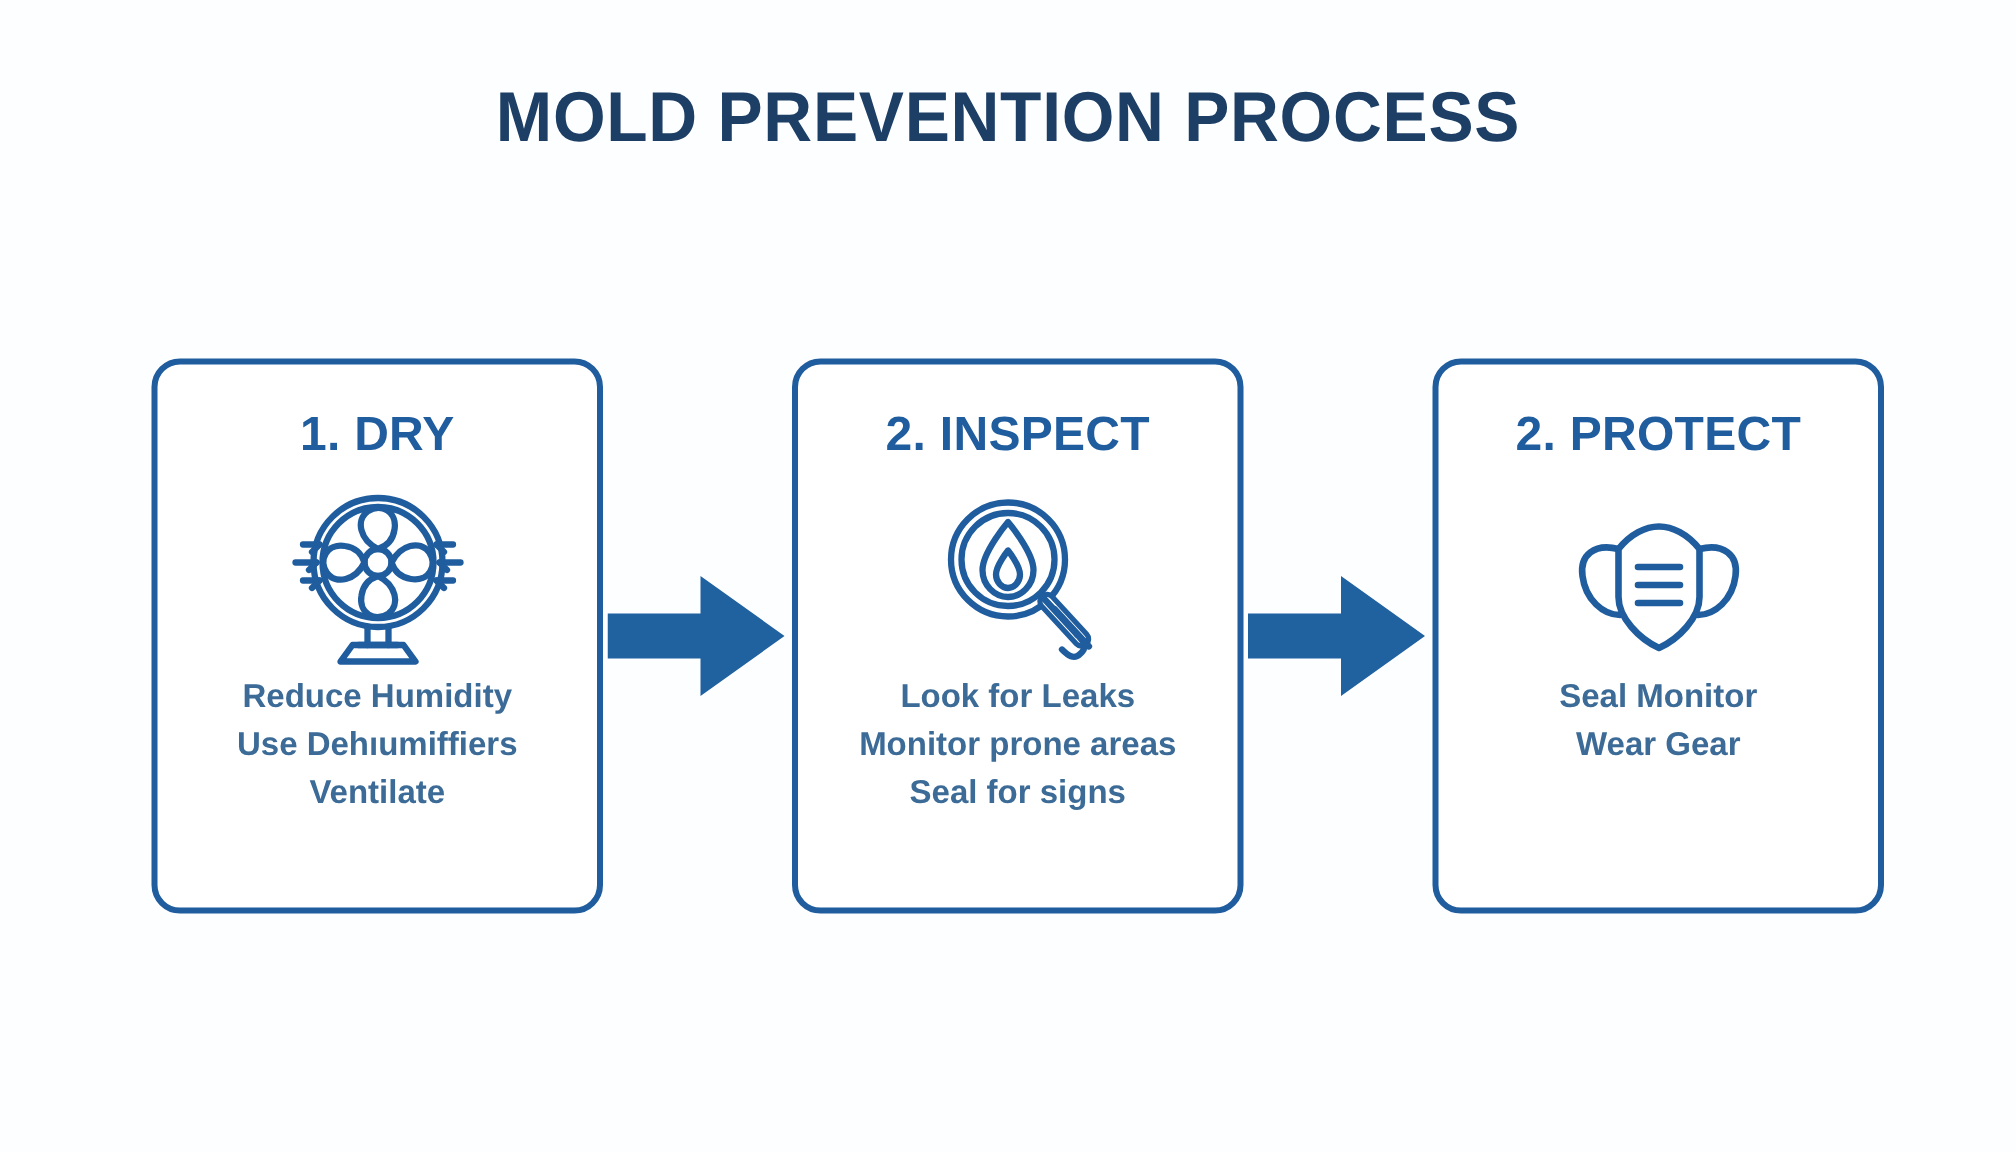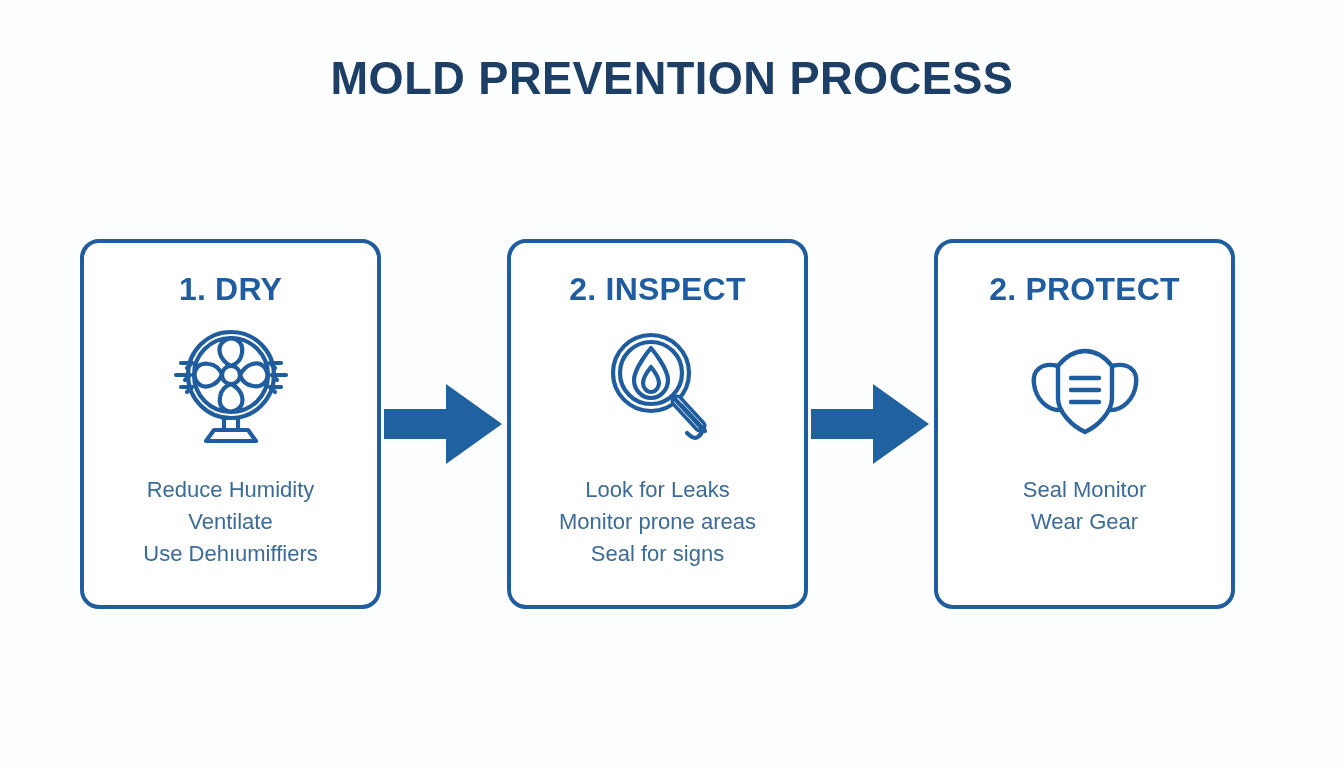--- a/index.html
+++ b/index.html
@@ -26,21 +26,21 @@
     letter-spacing: 0.5px;
     color: #1d3f66;
     font-stretch: condensed;
     transform: scaleX(0.96);
     white-space: nowrap;
   }
 
   #flow {
     position: absolute;
     top: 238px;
-    left: 80px;
+    left: 101px;
     width: 1155px;
     height: 372px;
     display: flex;
     flex-direction: row;
     align-items: center;
   }
 
   .card {
     width: 301px;
     height: 370px;
@@ -65,25 +65,25 @@
 
   .card-icon {
     margin-top: 18px;
     height: 122px;
     display: flex;
     align-items: center;
     justify-content: center;
   }
 
   .card-lines {
-    margin-top: 26px;
     text-align: center;
     font-size: 22px;
     line-height: 32px;
     color: #3b6b96;
+    font-weight: bold;
   }
   .card-lines div {
     white-space: nowrap;
   }
 
   .arrow {
     flex: 0 0 auto;
     width: 126px;
     height: 110px;
     display: flex;
@@ -122,22 +122,22 @@
         <path d="M25 36 L36 36 M20 48 L34 48 M25 60 L36 60"></path>
         <path d="M36 36 L31 41 M34 48 L29 53 M36 60 L31 65"></path>
 
         <path d="M125 36 L114 36 M130 48 L116 48 M125 60 L114 60"></path>
         <path d="M114 36 L119 41 M116 48 L121 53 M114 60 L119 65"></path>
       </svg>
     </div>
 
     <div class="card-lines">
       <div>Reduce Humidity</div>
+      <div>Use Dehıumiffiers</div>
       <div>Ventilate</div>
-      <div>Use Dehıumiffiers</div>
     </div>
   </div>
 
   <div class="arrow">
     <svg width="120" height="96" viewBox="0 0 120 96" fill="#20619f">
       <polygon points="0,33 62,33 62,8 118,48 62,88 62,63 0,63"></polygon>
     </svg>
   </div>
 
   <div class="card">

